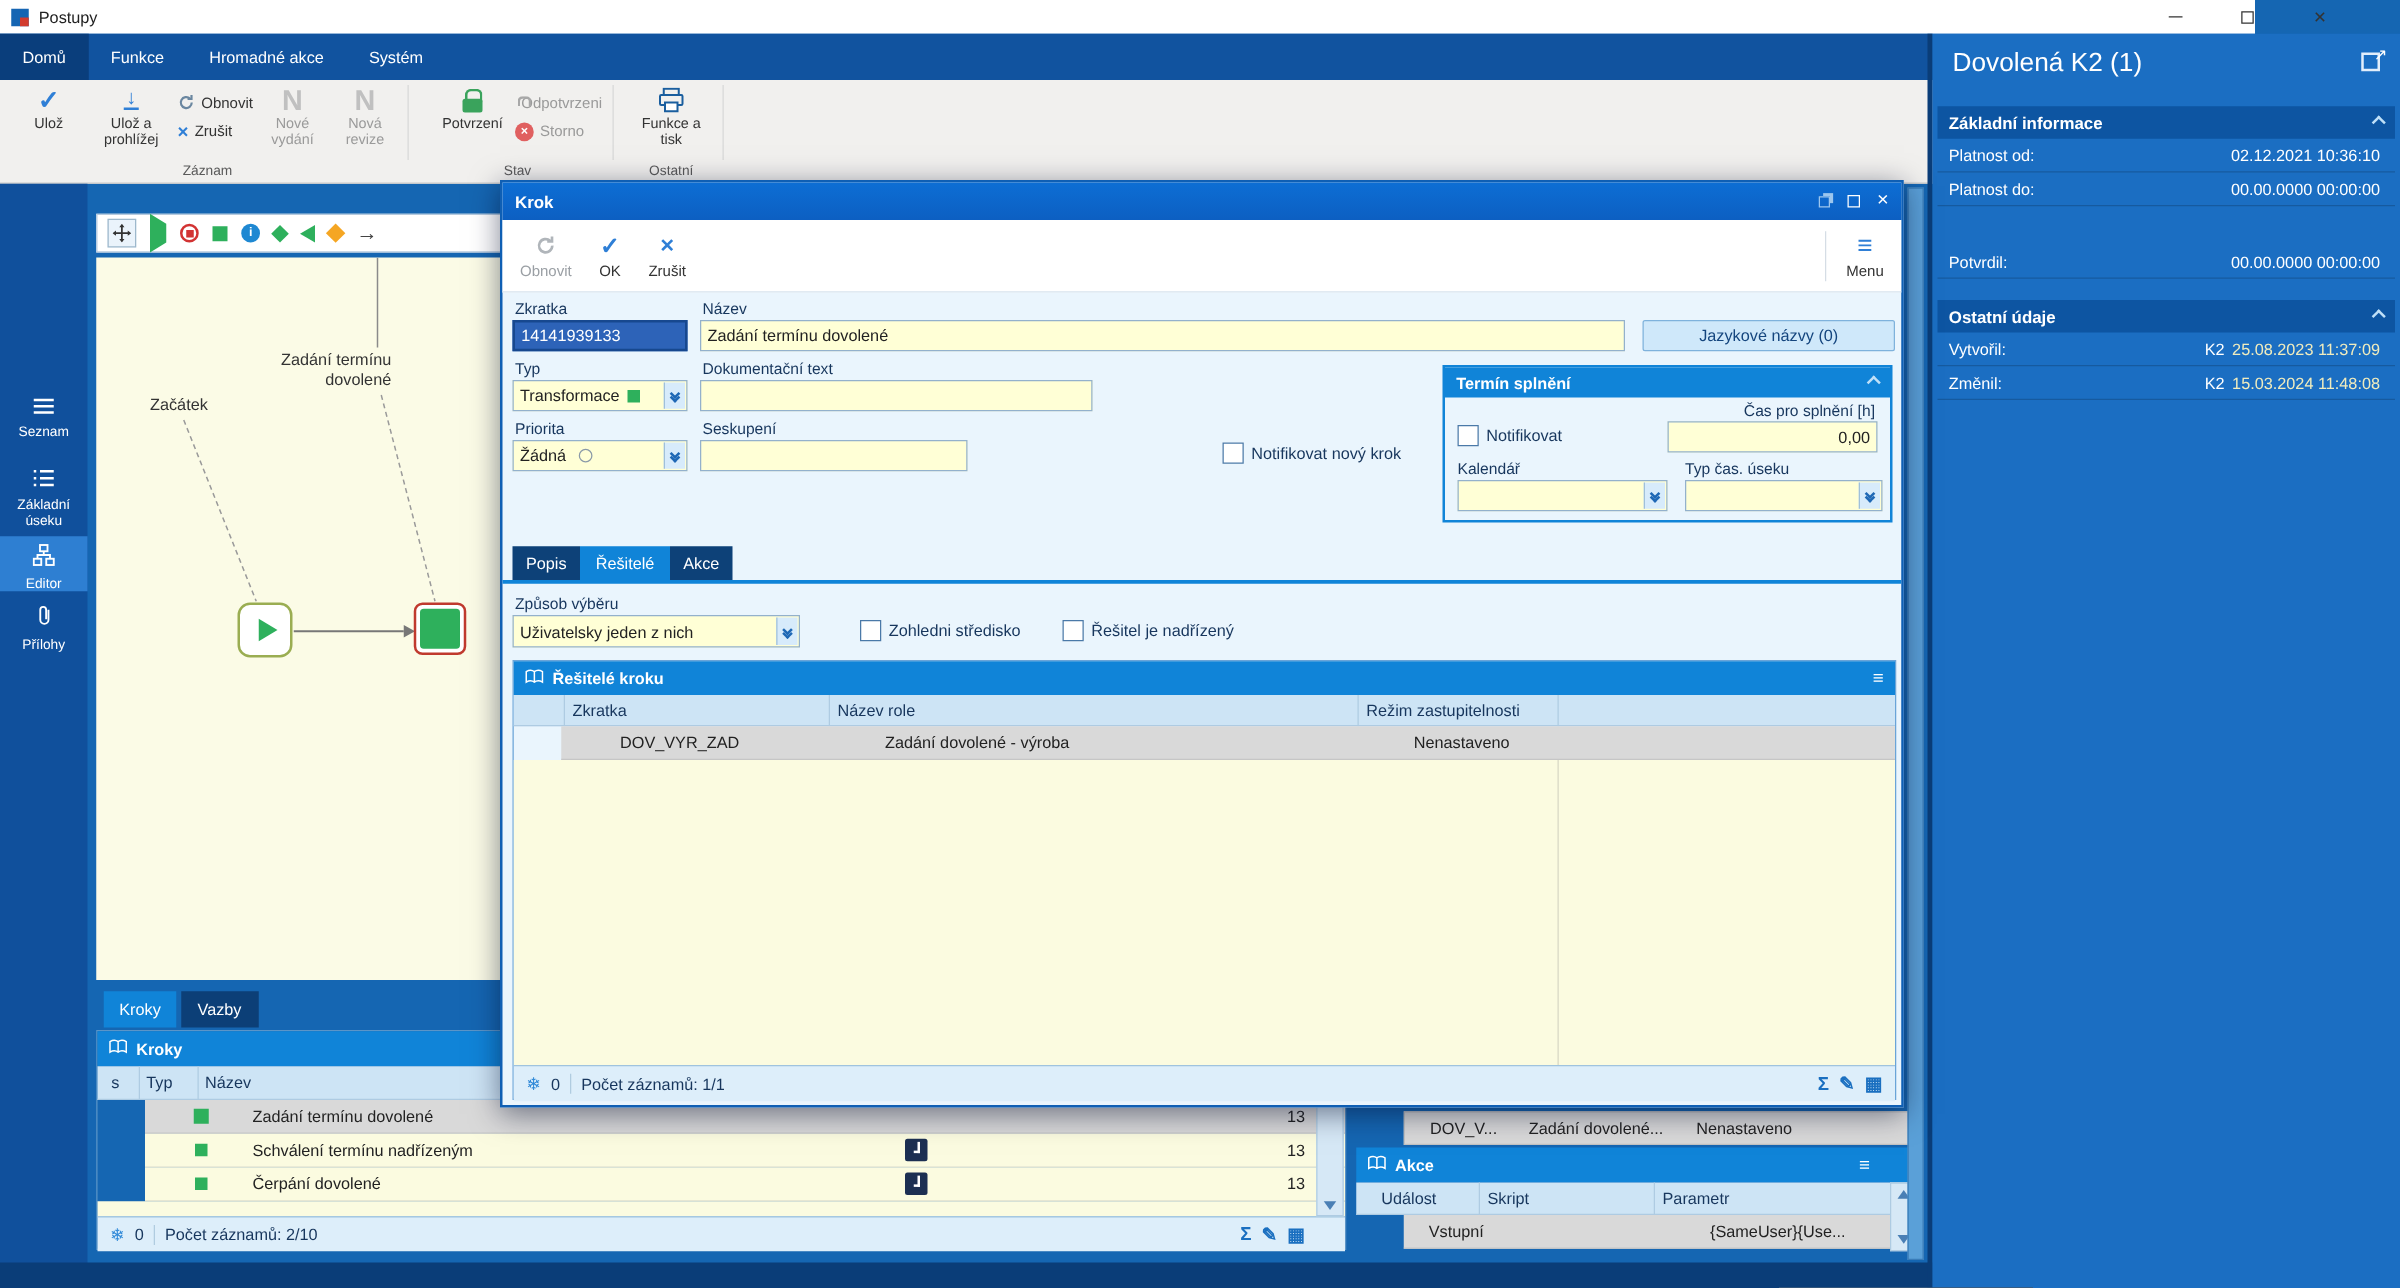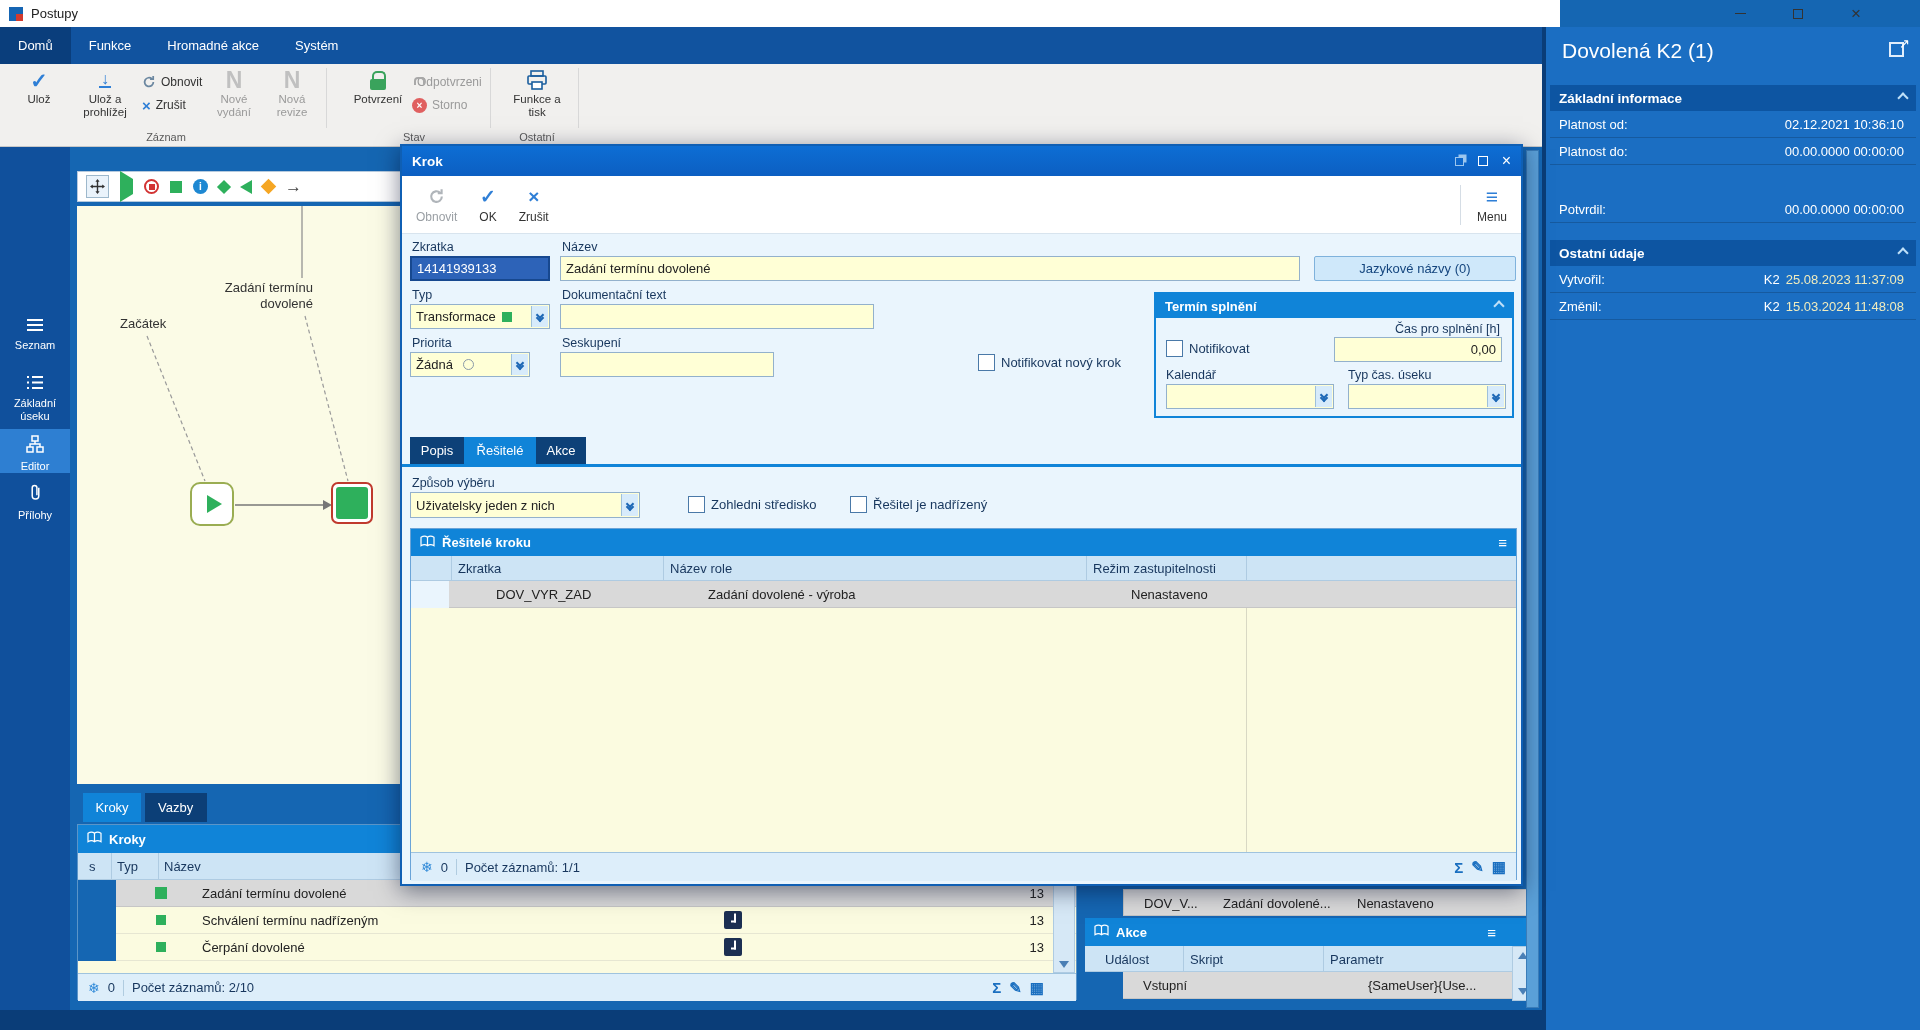--- a/index.html
+++ b/index.html
@@ -4,21 +4,21 @@
 <style>
   * { box-sizing: border-box; margin: 0; padding: 0; }
   html,body { background:#555; }
   #app {
     position: relative; width: 1920px; height: 1030px; overflow: hidden;
     font-family: "Liberation Sans", sans-serif; font-size: 13px; background: #1566b2;
   }
   .ab { position: absolute; }
   .fx { display: flex; align-items: center; }
   
-  .titlebar { left:0; top:0; width:1560px; height:27px; background:#fff; color:#222; }
+  .titlebar { left:0; top:0; width:1804px; height:27px; background:#fff; color:#222; }
   .appicon { width:14px; height:14px; margin:0 8px 0 9px; background:#1565b3; position:relative; }
   .appicon:after { content:""; position:absolute; right:0; bottom:0; width:7px; height:7px; background:#d23b2e; }
   .wbtn { width:48px; height:27px; display:flex; align-items:center; justify-content:center; color:#333; }
   
   .ribbontabs { left:0; top:27px; width:1546px; height:37px; background:#11539f; display:flex; align-items:stretch; }
   .rtab { padding:0 18px; display:flex; align-items:center; color:#fff; font-size:13px;text-align:right; }
   .rtab.active { background:#0a3e7c; }
   .ribbon { left:0; top:64px; width:1546px; height:83px; background:#f1f0ee; border-bottom:1px solid #c8c8c8; }
   .rb-big { position:absolute; top:3px; height:62px; display:flex; flex-direction:column; align-items:center; justify-content:flex-start; text-align:center; font-size:11.5px; color:#333; line-height:13px; }
   .rb-big .ric { height:26px; display:flex; align-items:center; justify-content:center; }
@@ -445,21 +445,21 @@
           <span class="chev"></span>
           <span class="chev"></span>
         </span>
     </div>
     <span class="flbl" style="left:160px;top:142px">Dokumentační text</span>
     <div class="inp" style="left:158px;top:158px;width:314px;height:25px">
         <span></span>
       </div>
 
     <span class="flbl" style="left:10px;top:190px">Priorita</span>
-    <div class="inp" style="left:8px;top:206px;width:120px;height:25px">
+    <div class="inp" style="left:8px;top:206px;width:140px;height:25px">
       <span>Žádná</span>
       <span class="circ" style="margin-left:10px"></span>
       <span class="combo">
           <span class="chev"></span>
           <span class="chev"></span>
         </span>
     </div>
     <span class="flbl" style="left:160px;top:190px">Seskupení</span>
     <div class="inp" style="left:158px;top:206px;width:214px;height:25px">
         <span></span>

